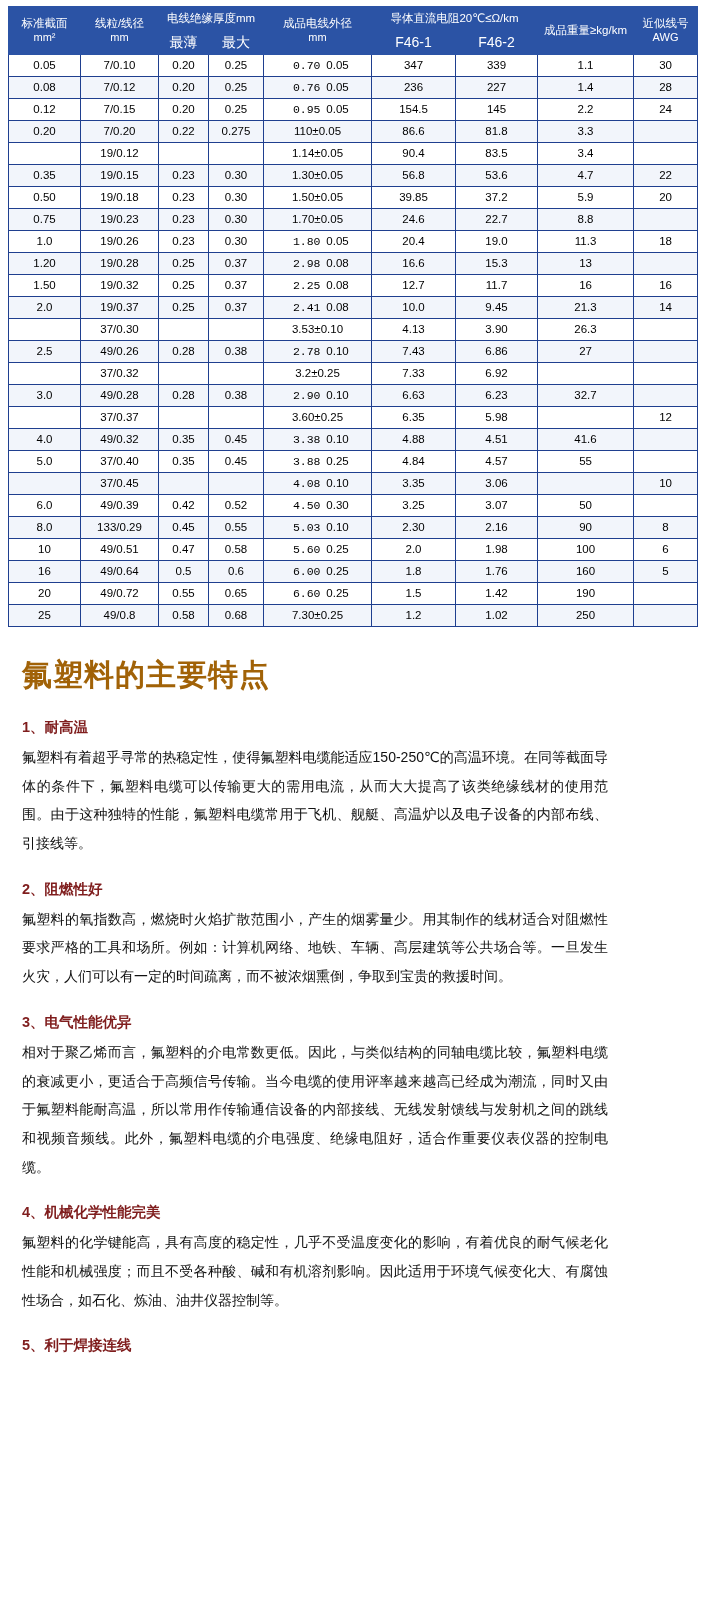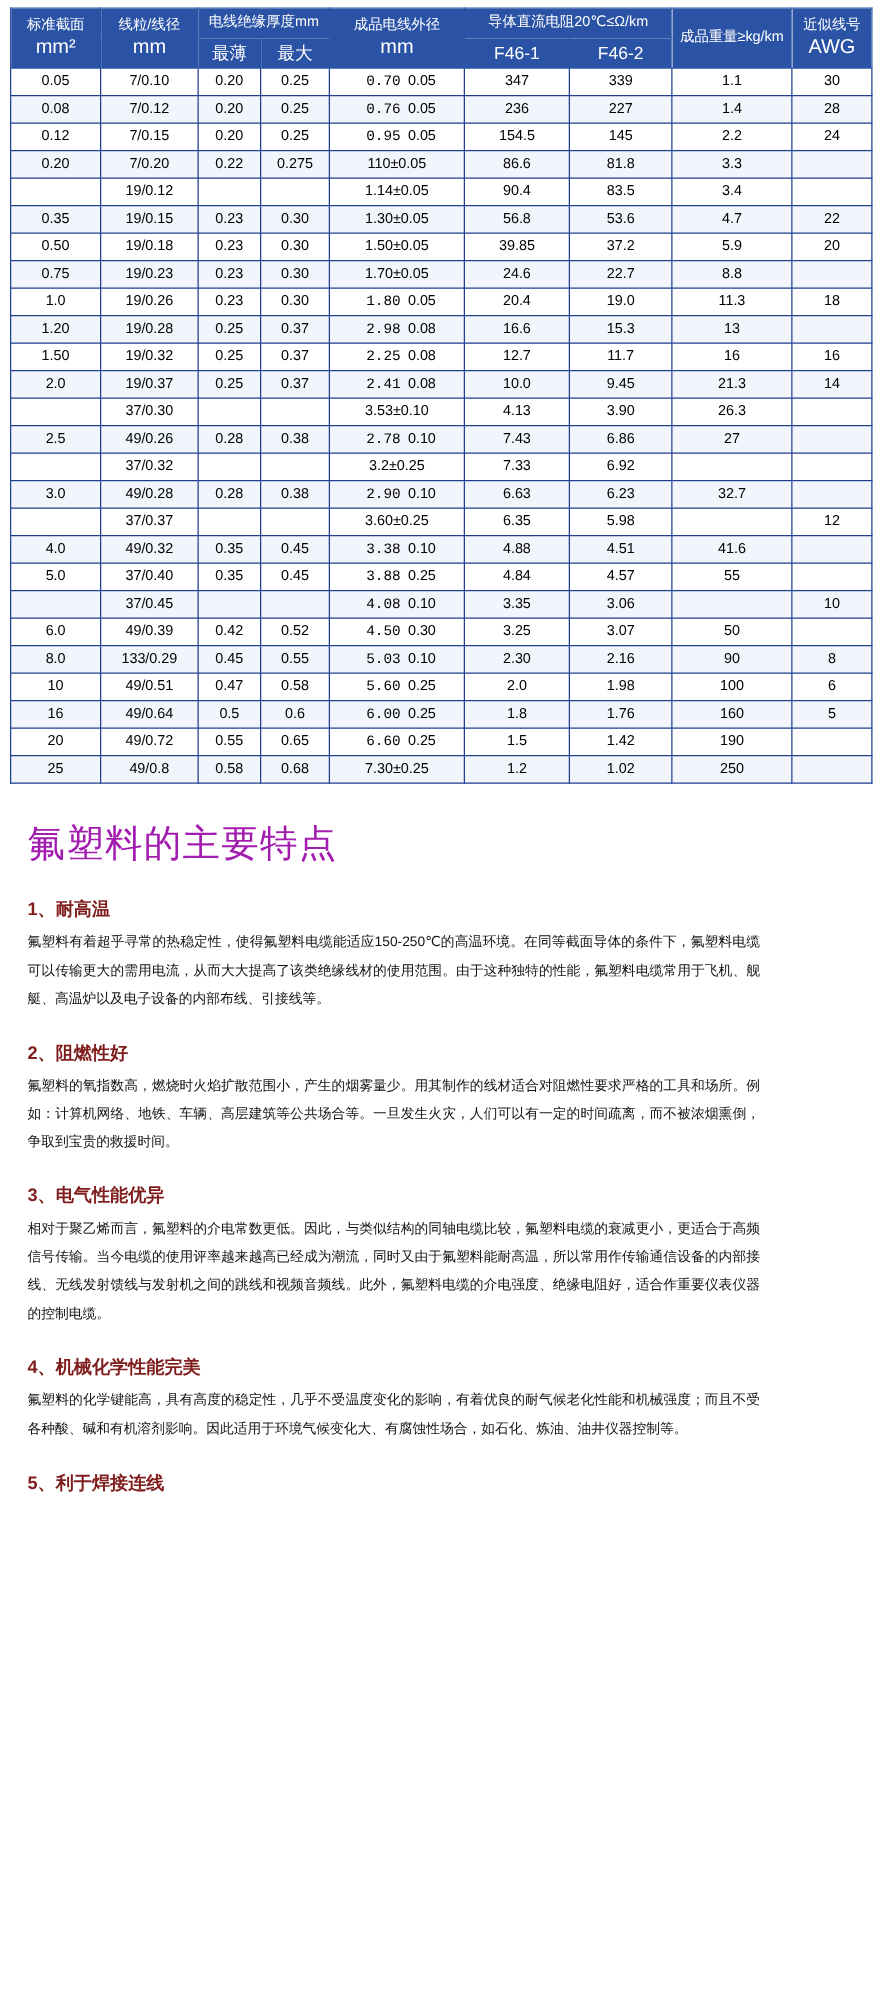--- a/index.html
+++ b/index.html
@@ -45,56 +45,56 @@
     font-weight: normal;
     border: 1px solid #2b53a5;
     font-size: 11.5px;
     padding: 2px 1px;
   }
   table.spec thead th.sub {
     font-size: 14px;
   }
   .hdr-line2 {
     display: block;
-    font-size: 16px;
+    font-size: 11px;
   }
   tbody tr:nth-child(odd) td {
     background: #ffffff;
   }
   tbody tr:nth-child(even) td {
     background: #f2f5fb;
   }
   td.two-col span {
     display: inline-block;
   }
   td.two-col span.a { min-width: 40px; text-align: right; font-family: Liberation Mono, monospace; }
   td.two-col span.b { min-width: 34px; text-align: center; }
 
   
   .section-title {
-    color: #a21caf;
+    color: #a16207;
     font-size: 30px;
-    font-weight: normal;
+    font-weight: bold;
     margin: 28px 0 0 22px;
     letter-spacing: 1px;
   }
 
   
   .content {
     padding: 0 20px 24px 22px;
     box-sizing: border-box;
   }
   .para-title {
     font-size: 14.5px;
     font-weight: bold;
     margin: 22px 0 0 0;
     color: #7f1d1d;
   }
   .para {
-    font-size: 11px;
+    font-size: 14px;
     line-height: 2.05;
     margin: 6px 0 0 0;
     text-align: justify;
     color: #111;
   }
 </style>
 </head>
 <body>
 
 <div class="page">

